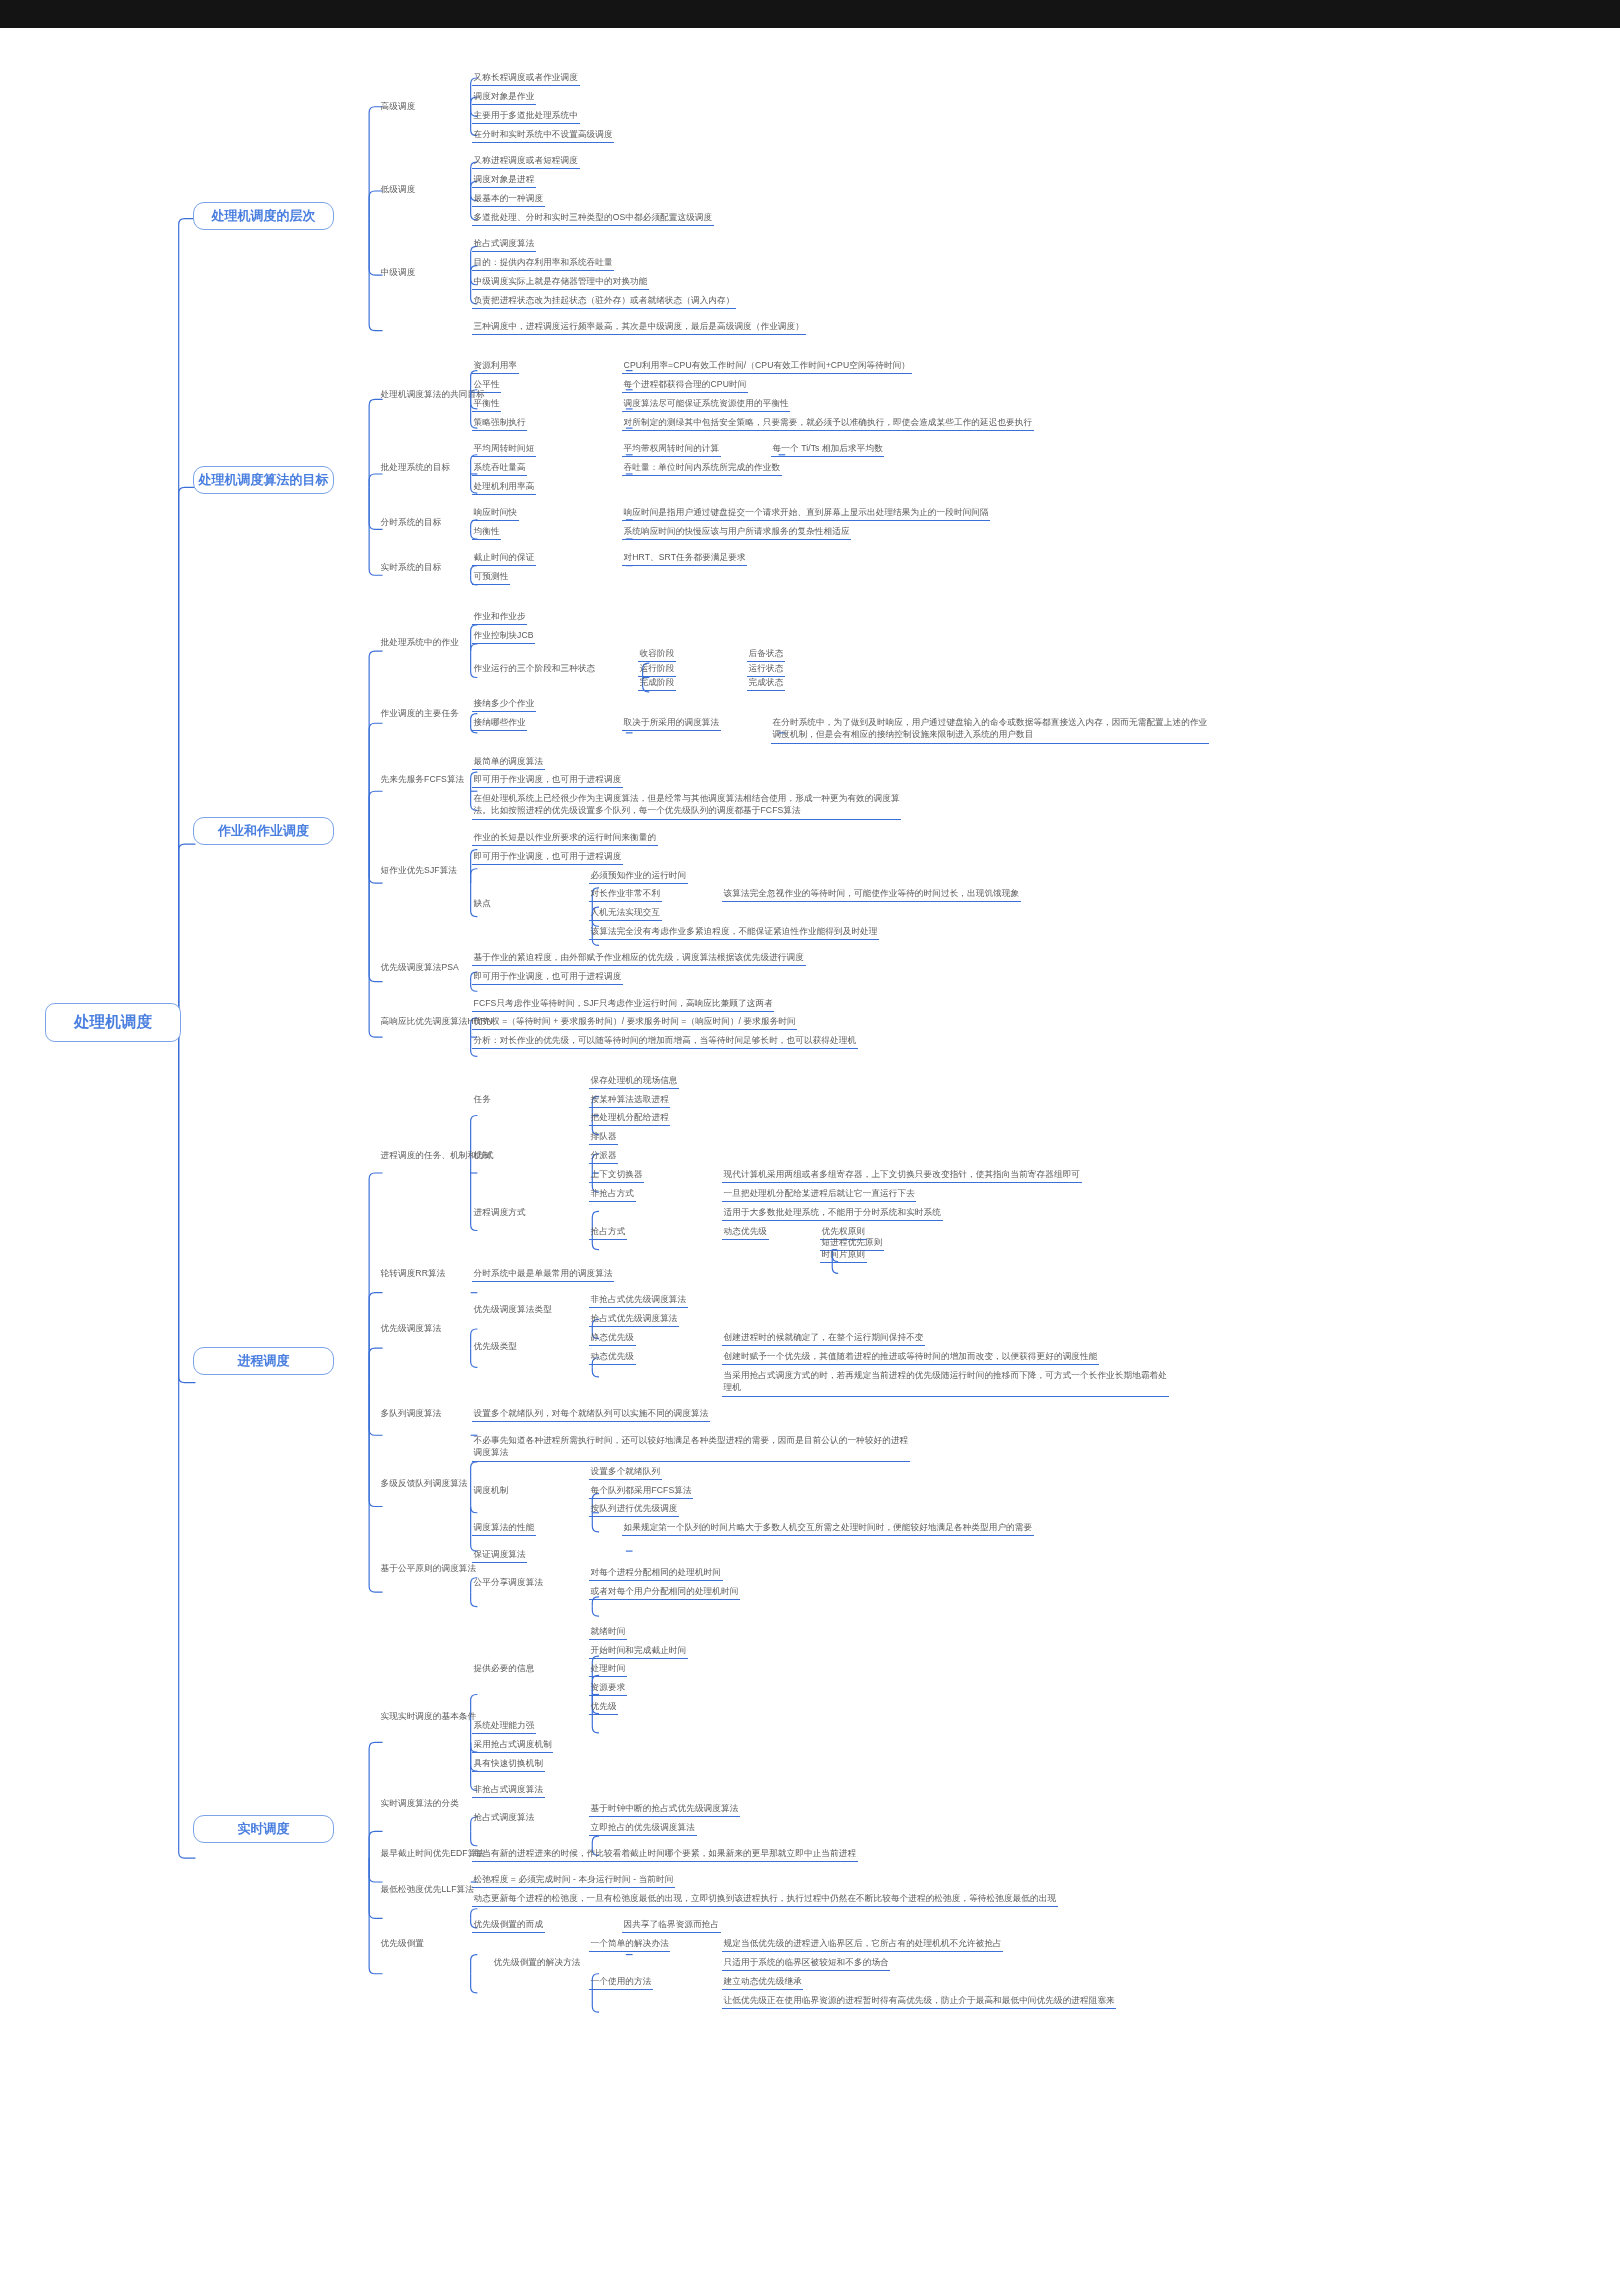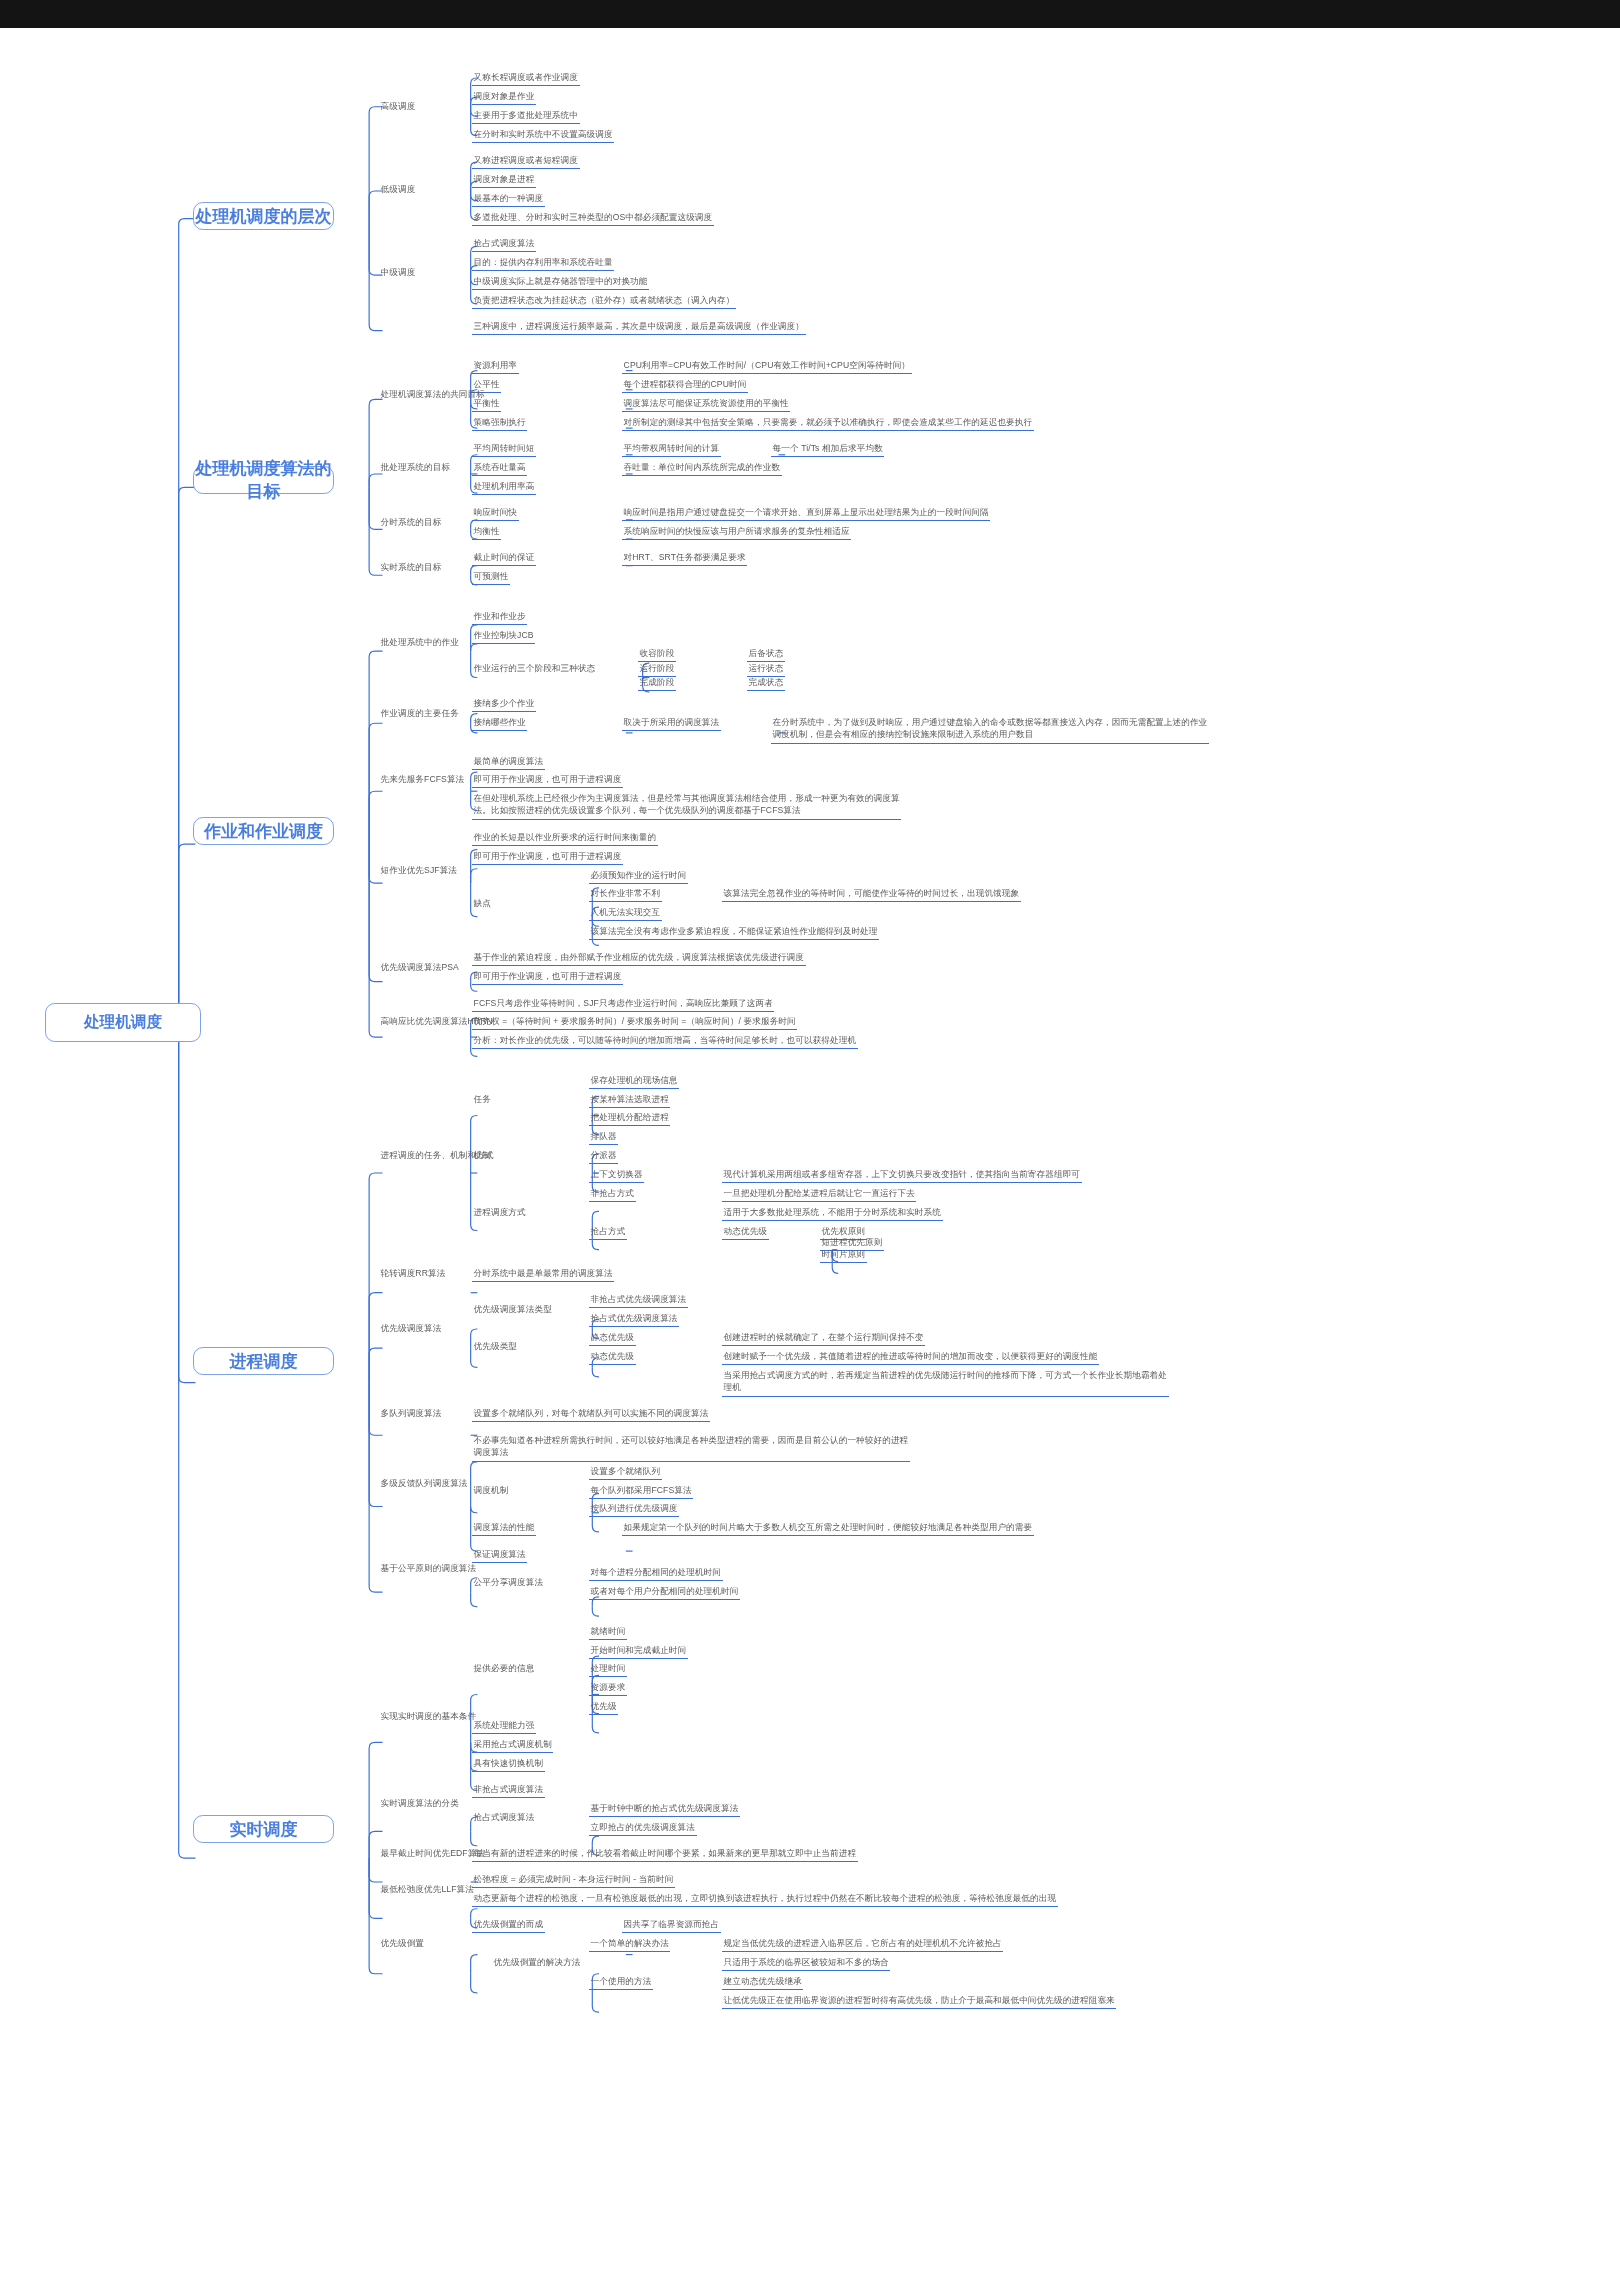--- a/index.html
+++ b/index.html
@@ -36,21 +36,21 @@
     border-radius:9.8px;
     background:#ffffff;
     color:#4a7fe0;
     display:flex;align-items:center;justify-content:center;
     text-align:center;
     font-weight:bold;
     font-family:"Liberation Serif","DejaVu Serif",serif;
     box-sizing:border-box;
   }
   .root{font-size:15.6px;}
-  .lvl1{font-size:17px;}
+  .lvl1{font-size:13px;border-radius:11px;}
   svg.wires{position:absolute;top:0;left:0;width:100%;height:100%;pointer-events:none;}
   svg.wires path,svg.wires line{fill:none;stroke:#3a6fd8;stroke-width:1.4;}
 </style>
 </head>
 <body>
 
 <div id="canvas">
   <div id="sheet">
     <svg class="wires" id="wires" viewBox="0 0 1931 2740" preserveAspectRatio="none">
         <path d="M561,94.5 V67 Q561,60 568,60 H569" fill="none" stroke="#3a6fd8" stroke-width="1.3"></path>
@@ -351,17 +351,17 @@
         <div class="node" style="left: 622px; top: 1890px;"><span class="u">因共享了临界资源而抢占</span></div>
         <div class="node" style="left: 589px; top: 1909px;"><span class="u">一个简单的解决办法</span></div>
         <div class="node" style="left: 722px; top: 1909px;"><span class="u">规定当低优先级的进程进入临界区后，它所占有的处理机机不允许被抢占</span></div>
         <div class="node" style="left: 722px; top: 1928px;"><span class="u">只适用于系统的临界区被较短和不多的场合</span></div>
         <div class="node" style="left: 589px; top: 1947px;"><span class="u">一个使用的方法</span></div>
         <div class="node" style="left: 722px; top: 1947px;"><span class="u">建立动态优先级继承</span></div>
         <div class="node" style="left: 722px; top: 1966px;"><span class="u">让低优先级正在使用临界资源的进程暂时得有高优先级，防止介于最高和最低中间优先级的进程阻塞来</span></div>
         <div class="node plain" style="left: 492px; top: 1928px; text-align: center;"><span class="u">优先级倒置的解决方法</span></div>
         <div class="node plain" style="left: 379px; top: 1909px;"><span class="u">优先级倒置</span></div>
         <div class="boxnode lvl1" style="left: 193px; top: 1787px; width: 141px; height: 28px;">实时调度</div>
-        <div class="boxnode root" style="left: 45px; top: 975px; width: 156px; height: 39px;">处理机调度</div>
+        <div class="boxnode root" style="left: 45px; top: 975px; width: 136px; height: 39px;">处理机调度</div>
       </div>
   </div>
 </div>
 
 
 </body></html>

